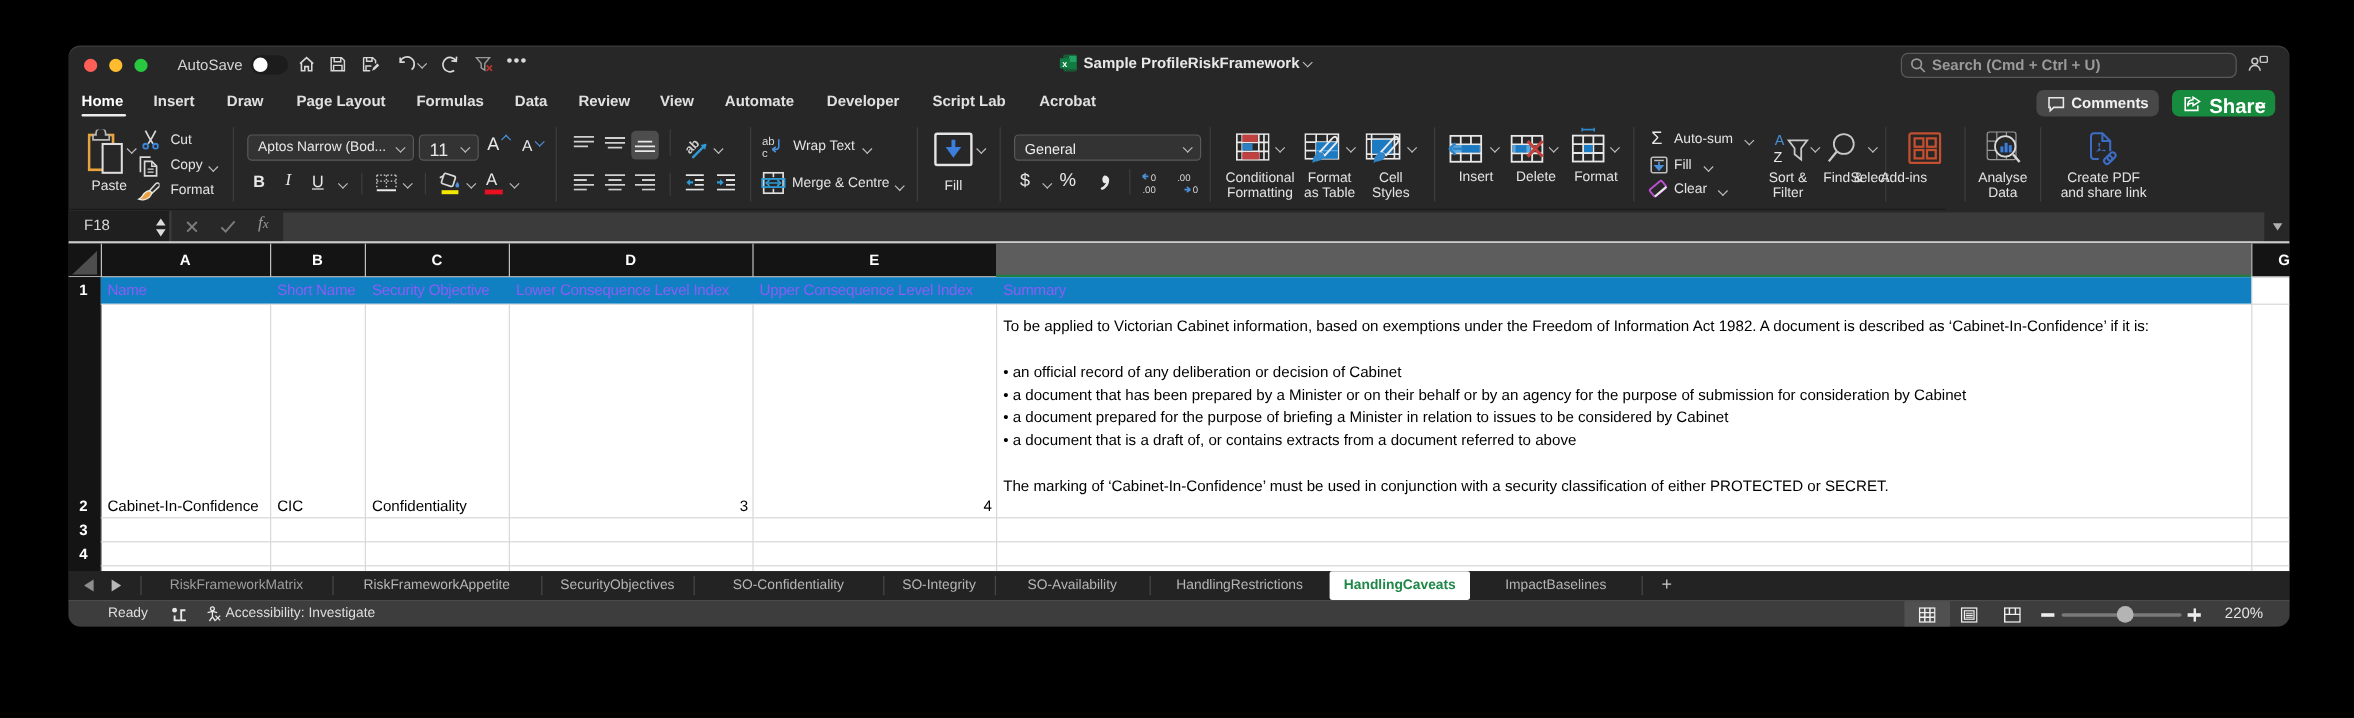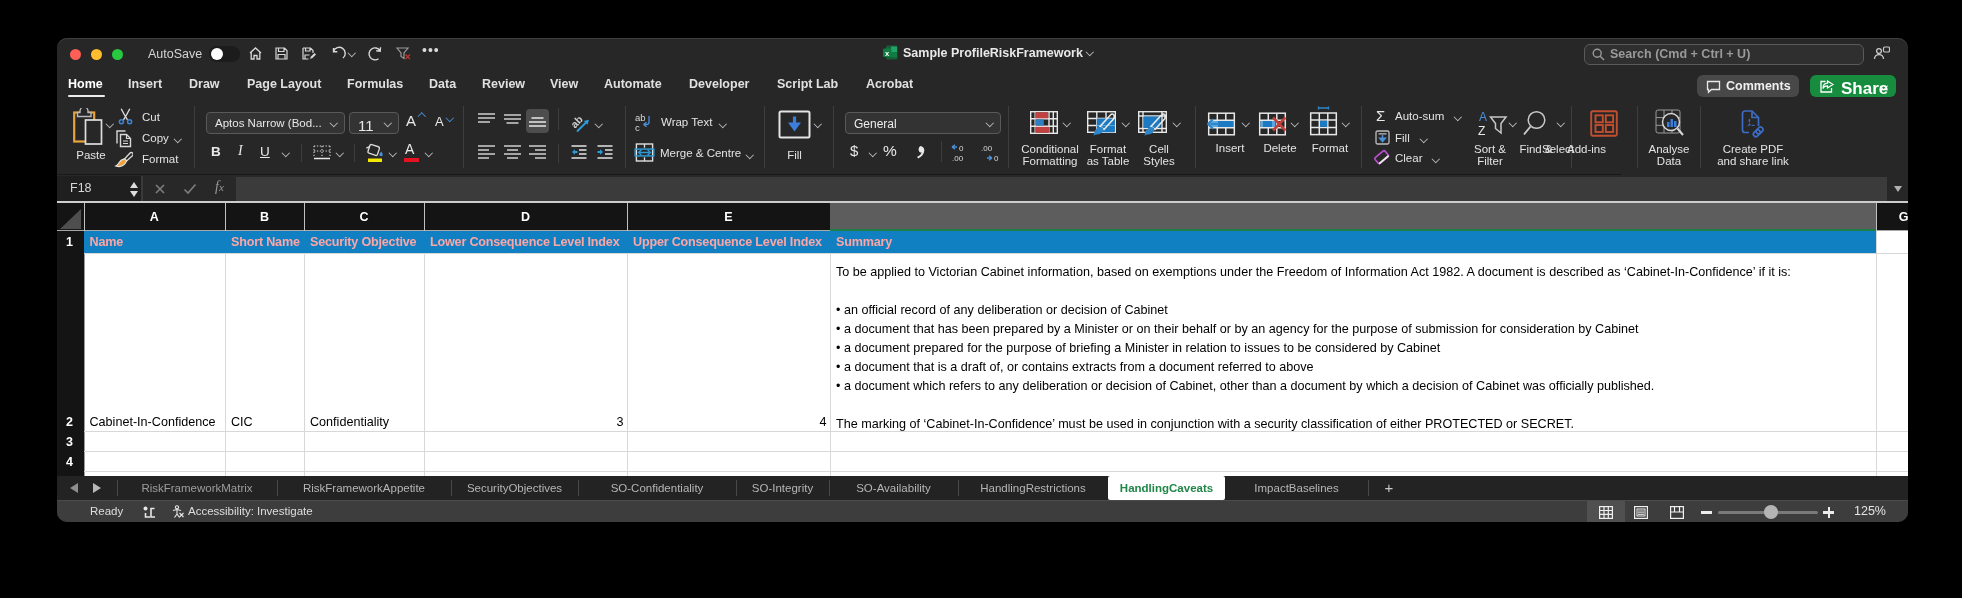--- a/index.html
+++ b/index.html
@@ -6,21 +6,21 @@
 .ab{position:absolute}
 #win{position:absolute;left:57px;top:38px;width:1851px;height:484px;background:#272727;border-radius:10px;overflow:hidden;box-shadow:inset 0 1px 0 #3e3e3e}
 .cv{position:absolute;width:5.5px;height:5.5px;border-right:1.6px solid #bdbdbd;border-bottom:1.6px solid #bdbdbd;transform:rotate(45deg)}
 .lbl{position:absolute;color:#e3e3e3;font-size:11.5px;white-space:nowrap}
 .sep{position:absolute;top:68px;height:62px;width:1px;background:#3e3e3e}
 .t{position:absolute;white-space:nowrap}
 .hl{position:absolute;top:0;height:28px;line-height:28px;text-align:center;color:#fff;font-size:12.5px;font-weight:700}
 .rn{position:absolute;left:0;width:25px;text-align:center;color:#fff;font-size:12.5px;font-weight:700;display:flex;align-items:flex-end;justify-content:center;padding-bottom:2px;box-sizing:border-box}
 .gv{position:absolute;top:30px;width:1px;height:245px;background:#d8d8d8}
 .gh{position:absolute;left:26.5px;width:1824.5px;height:1px;background:#d8d8d8}
-.bh{position:absolute;top:33px;height:19px;line-height:17px;color:#fca5a5;font-size:12.6px;font-weight:700;white-space:nowrap;letter-spacing:-0.2px}
+.bh{position:absolute;top:33px;height:19px;line-height:17px;color:#8b5cf6;font-size:12.6px;font-weight:400;white-space:nowrap;letter-spacing:-0.2px}
 .c2{position:absolute;top:211.5px;height:19px;line-height:19px;color:#000;font-size:12.6px;white-space:nowrap}
 .ts{position:absolute;top:4px;width:1px;height:16px;background:#484848}
 .tb{position:absolute;top:0;height:24px;line-height:24px;text-align:center;font-size:11.5px;color:#b5b5b5;white-space:nowrap;overflow:hidden}
 </style></head>
 <body>
 <div id="win">
   <div id="titlebar" class="ab" style="left:0;top:0;width:1851px;height:28px">
     <div class="ab" style="left:12.5px;top:11px;width:11px;height:11px;border-radius:50%;background:#ff5f57"></div>
     <div class="ab" style="left:33.5px;top:11px;width:11px;height:11px;border-radius:50%;background:#febc2e"></div>
     <div class="ab" style="left:54.5px;top:11px;width:11px;height:11px;border-radius:50%;background:#28c840"></div>
@@ -498,21 +498,20 @@
     <div class="c2" style="left:253px">Confidentiality</div>
     <div class="c2" style="left:367px;width:199.5px;text-align:right">3</div>
     <div class="c2" style="left:570px;width:199.5px;text-align:right">4</div>
     <div class="ab" style="left:779px;top:61.5px;width:1034px;font-size:12.6px;line-height:19px;color:#000;white-space:nowrap">
       <div>To be applied to Victorian Cabinet information, based on exemptions under the Freedom of Information Act 1982. A document is described as ‘Cabinet-In-Confidence’ if it is:</div>
       <div>&nbsp;</div>
       <div>• an official record of any deliberation or decision of Cabinet</div>
       <div>• a document that has been prepared by a Minister or on their behalf or by an agency for the purpose of submission for consideration by Cabinet</div>
       <div>• a document prepared for the purpose of briefing a Minister in relation to issues to be considered by Cabinet</div>
       <div>• a document that is a draft of, or contains extracts from a document referred to above</div>
-      <div>• a document which refers to any deliberation or decision of Cabinet, other than a document by which a decision of Cabinet was officially published.</div>
       <div>&nbsp;</div>
       <div>The marking of ‘Cabinet-In-Confidence’ must be used in conjunction with a security classification of either PROTECTED or SECRET.</div>
     </div>
   </div>
   <div id="tabstrip" class="ab" style="left:0;top:438px;width:1851px;height:24px;background:#232323">
     <div class="ab" style="left:13px;top:7px;width:0;height:0;border-top:5px solid transparent;border-bottom:5px solid transparent;border-right:8px solid #8e8e8e"></div>
     <div class="ab" style="left:36px;top:7px;width:0;height:0;border-top:5px solid transparent;border-bottom:5px solid transparent;border-left:8px solid #b8b8b8"></div>
     <div class="ts" style="left:60px"></div>
     <div class="ts" style="left:220px"></div>
     <div class="ts" style="left:394px"></div>
@@ -559,15 +558,15 @@
       </svg>
     <svg class="ab" style="left:1613px;top:4.5px" width="14" height="13" viewBox="0 0 14 13">
         <rect x="0.6" y="0.6" width="12.8" height="11.8" fill="none" stroke="#f0f0f0" stroke-width="1.2"></rect>
         <path d="M4.5 0.6 V6 M9.5 0.6 V6 M0.6 6 H13.4" stroke="#f0f0f0" stroke-width="1.2" fill="none"></path>
       </svg>
     <div class="ab" style="left:1644px;top:10px;width:11px;height:2.5px;background:#ececec"></div>
     <div class="ab" style="left:1661px;top:10px;width:100px;height:3px;border-radius:2px;background:#7a7a7a"></div>
     <div class="ab" style="left:1707px;top:4px;width:14px;height:14px;border-radius:50%;background:#b4b4b4"></div>
     <div class="ab" style="left:1766px;top:10px;width:11px;height:2.5px;background:#ececec"></div>
     <div class="ab" style="left:1770.5px;top:5.5px;width:2.5px;height:11px;background:#ececec"></div>
-    <div class="t" style="left:1797px;top:3px;color:#e4e4e4;font-size:12.5px">125%</div>
+    <div class="t" style="left:1797px;top:3px;color:#e4e4e4;font-size:12.5px">220%</div>
   </div>
 </div>
 
 </body></html>

